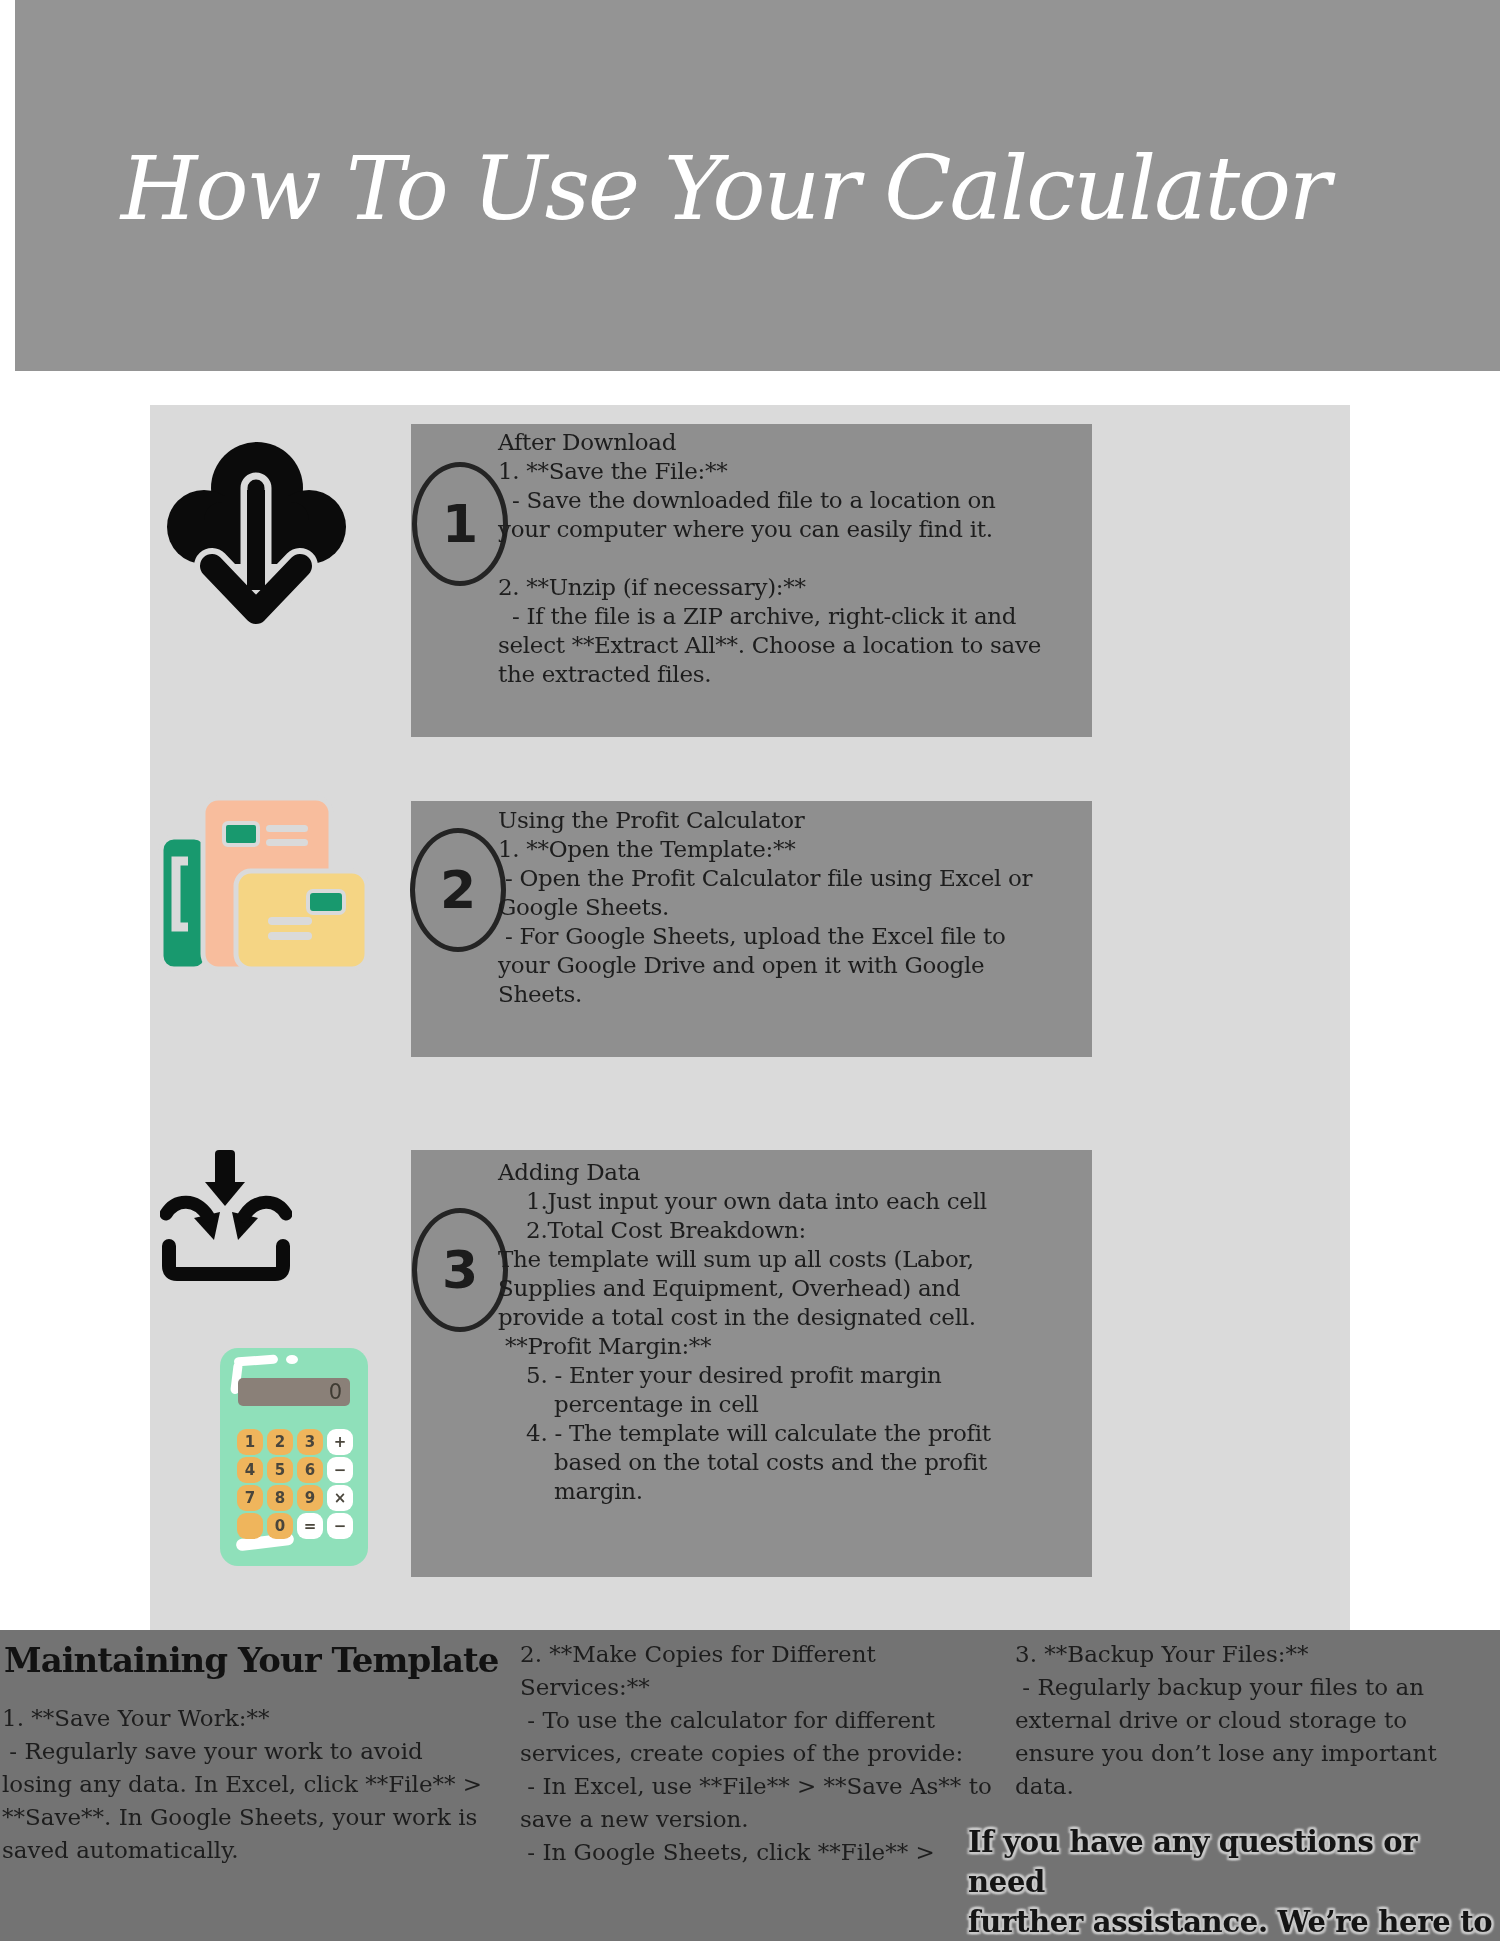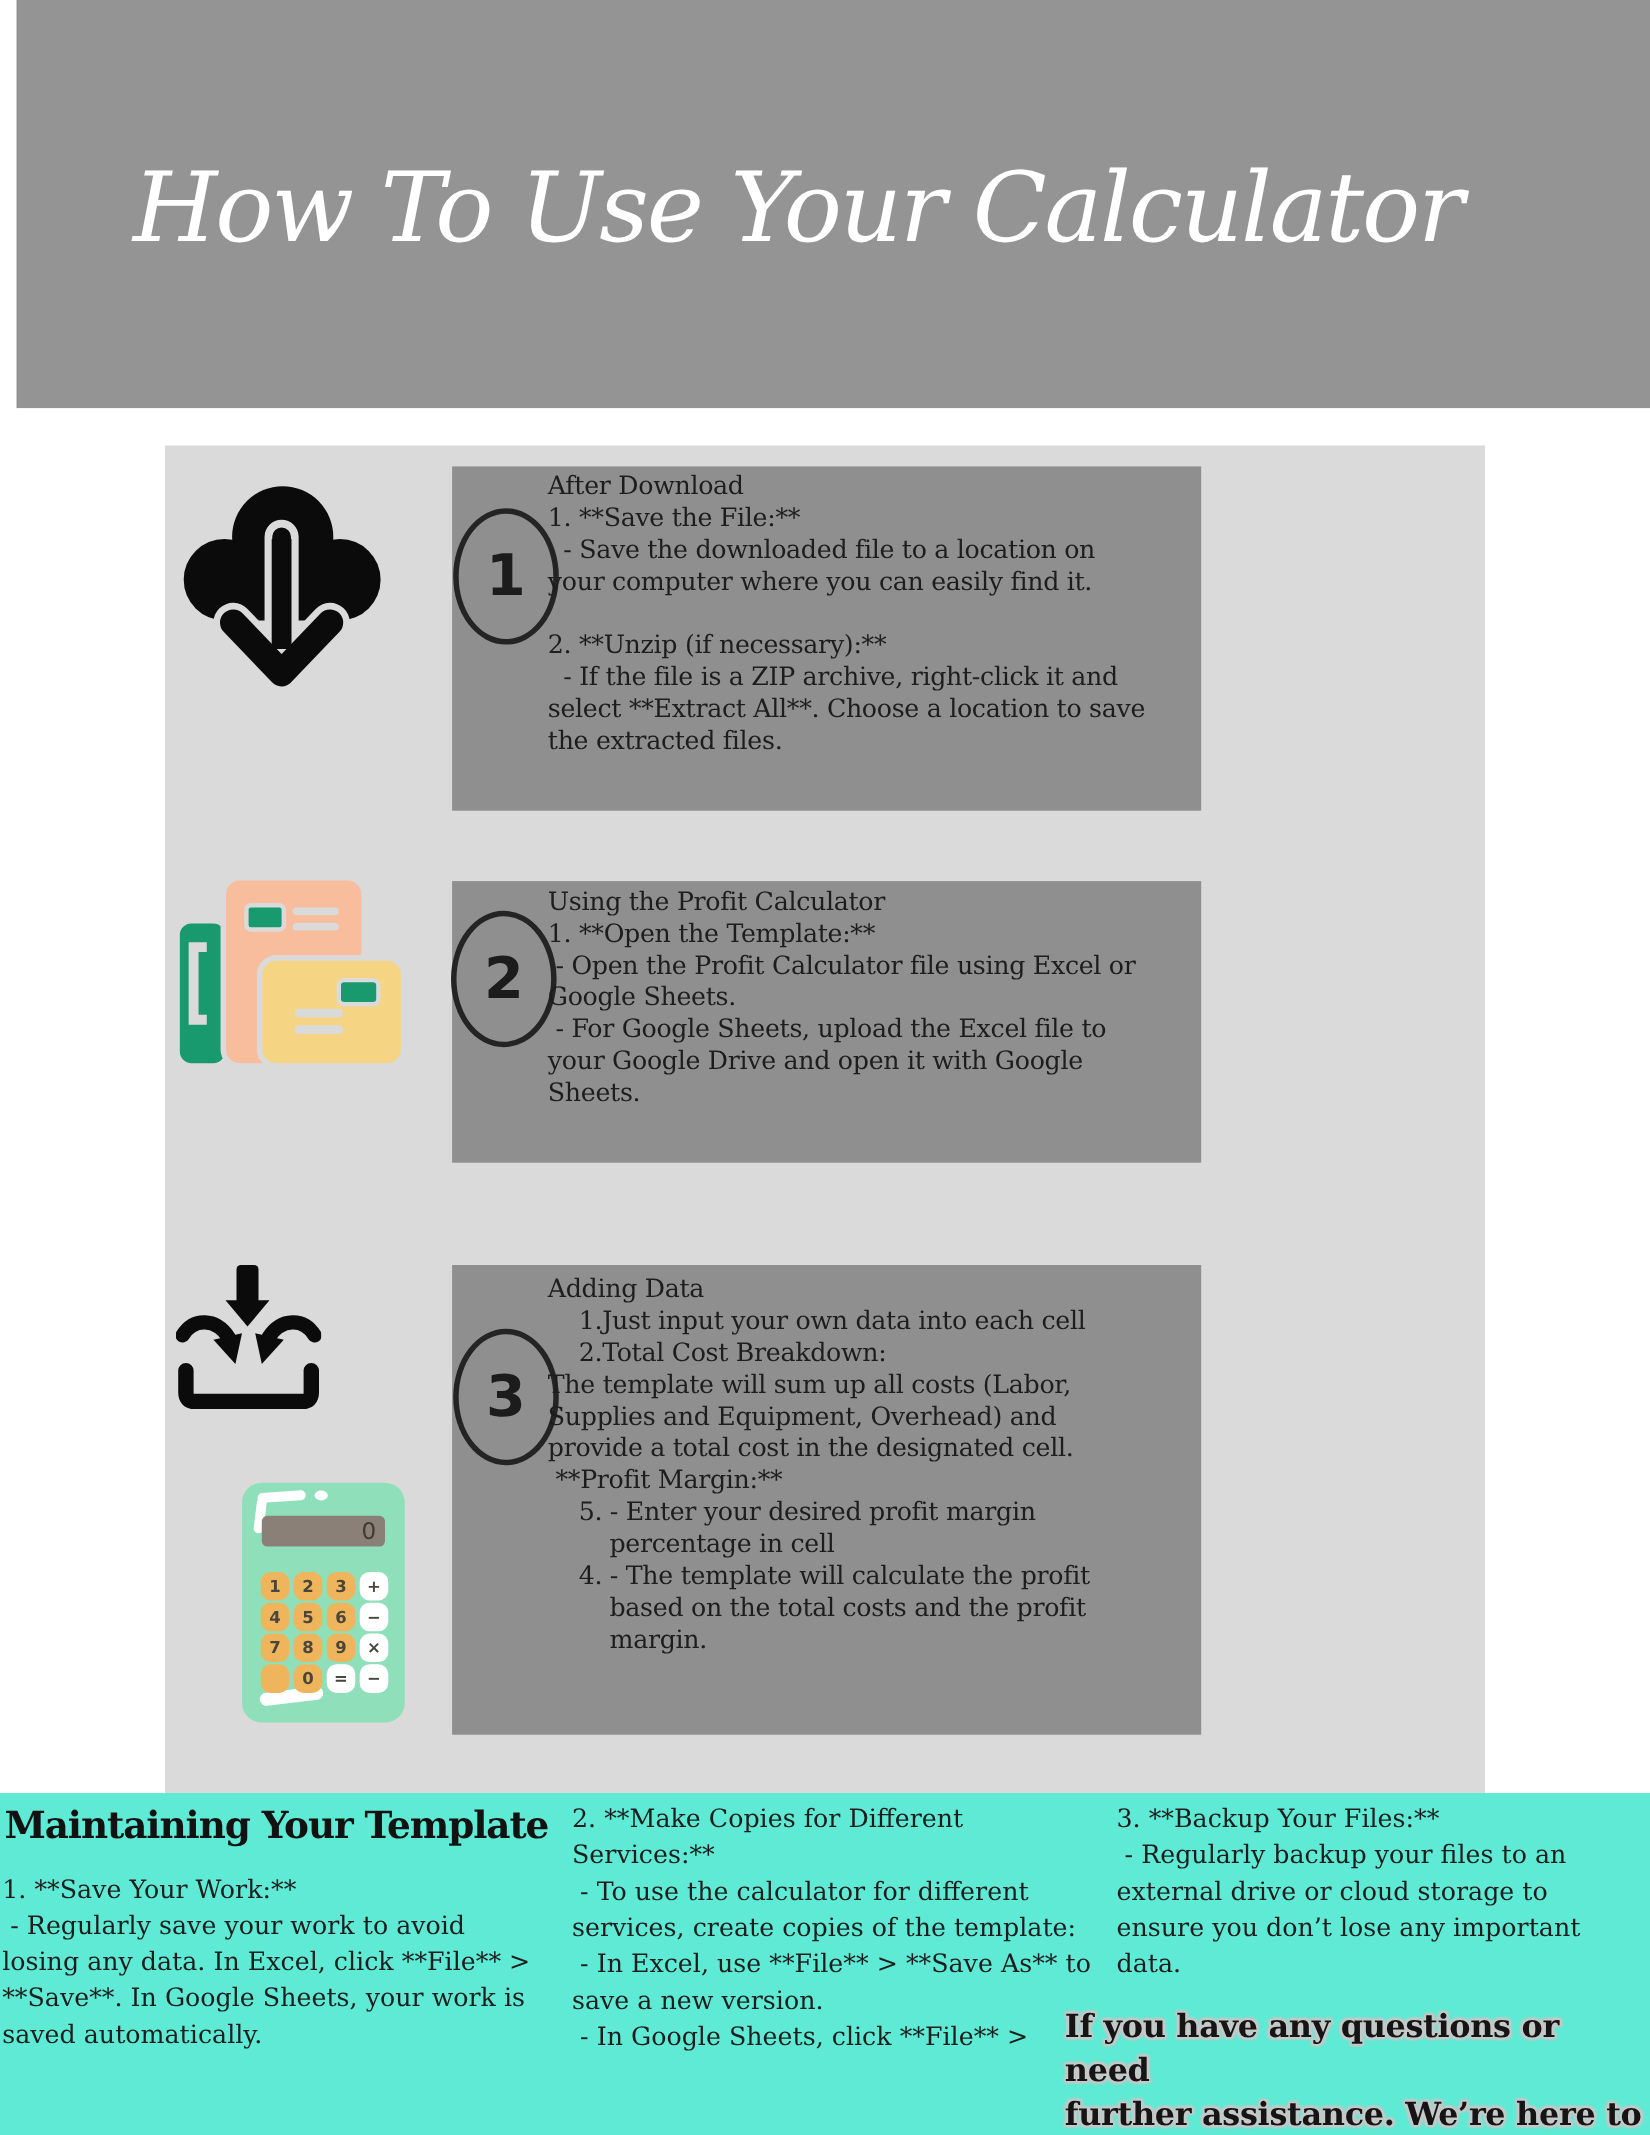--- a/index.html
+++ b/index.html
@@ -42,21 +42,21 @@
         grid-template-columns:repeat(4,26px);grid-auto-rows:26px;column-gap:4px;row-gap:2px;}
   .calc-btn{border-radius:9px;display:flex;align-items:center;justify-content:center;
         font-family:"DejaVu Sans", sans-serif;font-weight:700;font-size:15px;color:#4a463c;}
   .btn-orange{background:#efb55c;} .btn-white{background:#ffffff;}
   .shine{position:absolute;background:#ffffff;border-radius:12px;}
   .shine-h{left:14px;top:8px;width:44px;height:9px;transform:rotate(-4deg);}
   .shine-v{left:12px;top:14px;width:9px;height:32px;transform:rotate(7deg);}
   .shine-dot{left:66px;top:7px;width:12px;height:9px;border-radius:50%;}
   .shine-b{left:16px;top:188px;width:58px;height:12px;transform:rotate(-7deg);}
   
-  .footer{position:absolute;left:0;top:1630px;width:1500px;height:311px;background:#5eead4;}
+  .footer{position:absolute;left:0;top:1630px;width:1500px;height:311px;background:#737373;}
   .footer-heading{position:absolute;left:4px;top:10px;font-weight:700;font-size:34px;
         letter-spacing:-1px;color:#121212;white-space:nowrap;}
   .fcol{position:absolute;font-size:23px;line-height:33px;color:#1d1d1d;}
   .fcol-line{white-space:pre-wrap;}
   .fcol1{left:2px;top:72px;width:505px;}
   .fcol2{left:520px;top:8px;width:492px;}
   .fcol3{left:1015px;top:8px;width:450px;}
   .help{position:absolute;left:968px;top:192px;width:530px;font-weight:700;font-size:29px;
         line-height:40px;letter-spacing:-0.3px;color:#151515;
         text-shadow:2px 0 2px #c8c8c8,-2px 0 2px #c8c8c8,0 2px 2px #c8c8c8,0 -2px 2px #c8c8c8,
@@ -195,21 +195,21 @@
       <div class="fcol-line"> - Regularly save your work to avoid</div>
       <div class="fcol-line">losing any data. In Excel, click **File** &gt;</div>
       <div class="fcol-line">**Save**. In Google Sheets, your work is</div>
       <div class="fcol-line">saved automatically.</div>
     </div>
 
     <div class="fcol fcol2">
       <div class="fcol-line">2. **Make Copies for Different</div>
       <div class="fcol-line">Services:**</div>
       <div class="fcol-line"> - To use the calculator for different</div>
-      <div class="fcol-line">services, create copies of the template:</div>
+      <div class="fcol-line">services, create copies of the provide:</div>
       <div class="fcol-line"> - In Excel, use **File** &gt; **Save As** to</div>
       <div class="fcol-line">save a new version.</div>
       <div class="fcol-line"> - In Google Sheets, click **File** &gt;</div>
     </div>
 
     <div class="fcol fcol3">
       <div class="fcol-line">3. **Backup Your Files:**</div>
       <div class="fcol-line"> - Regularly backup your files to an</div>
       <div class="fcol-line">external drive or cloud storage to</div>
       <div class="fcol-line">ensure you don’t lose any important</div>

